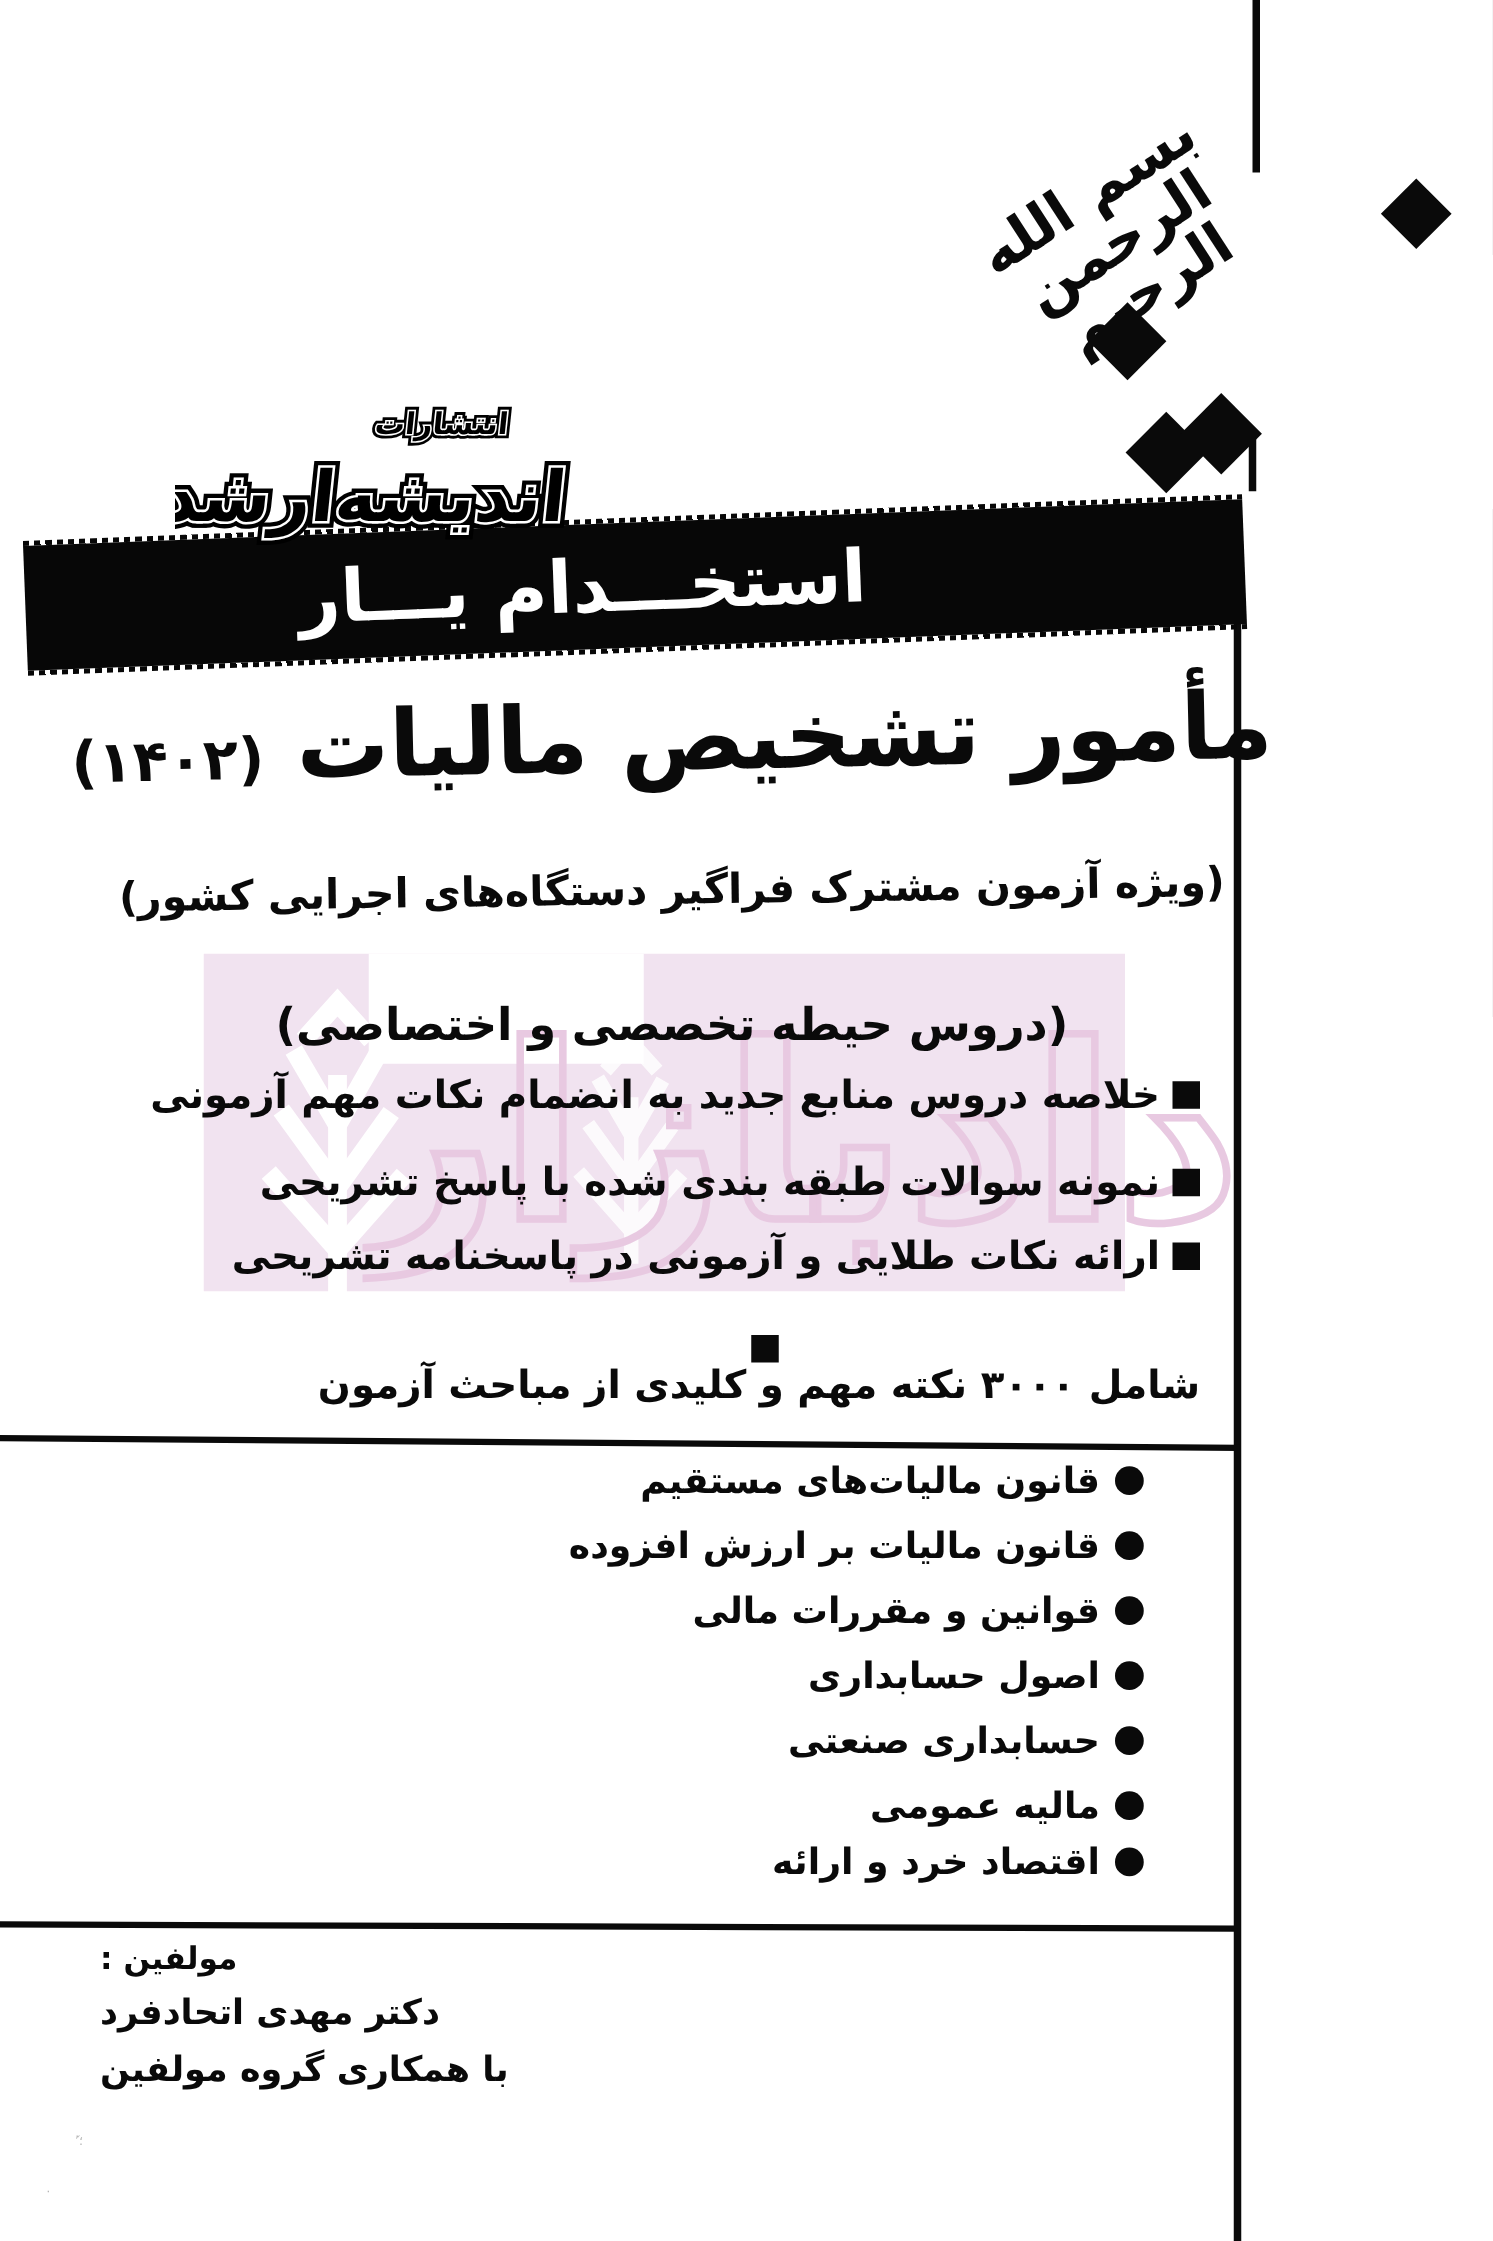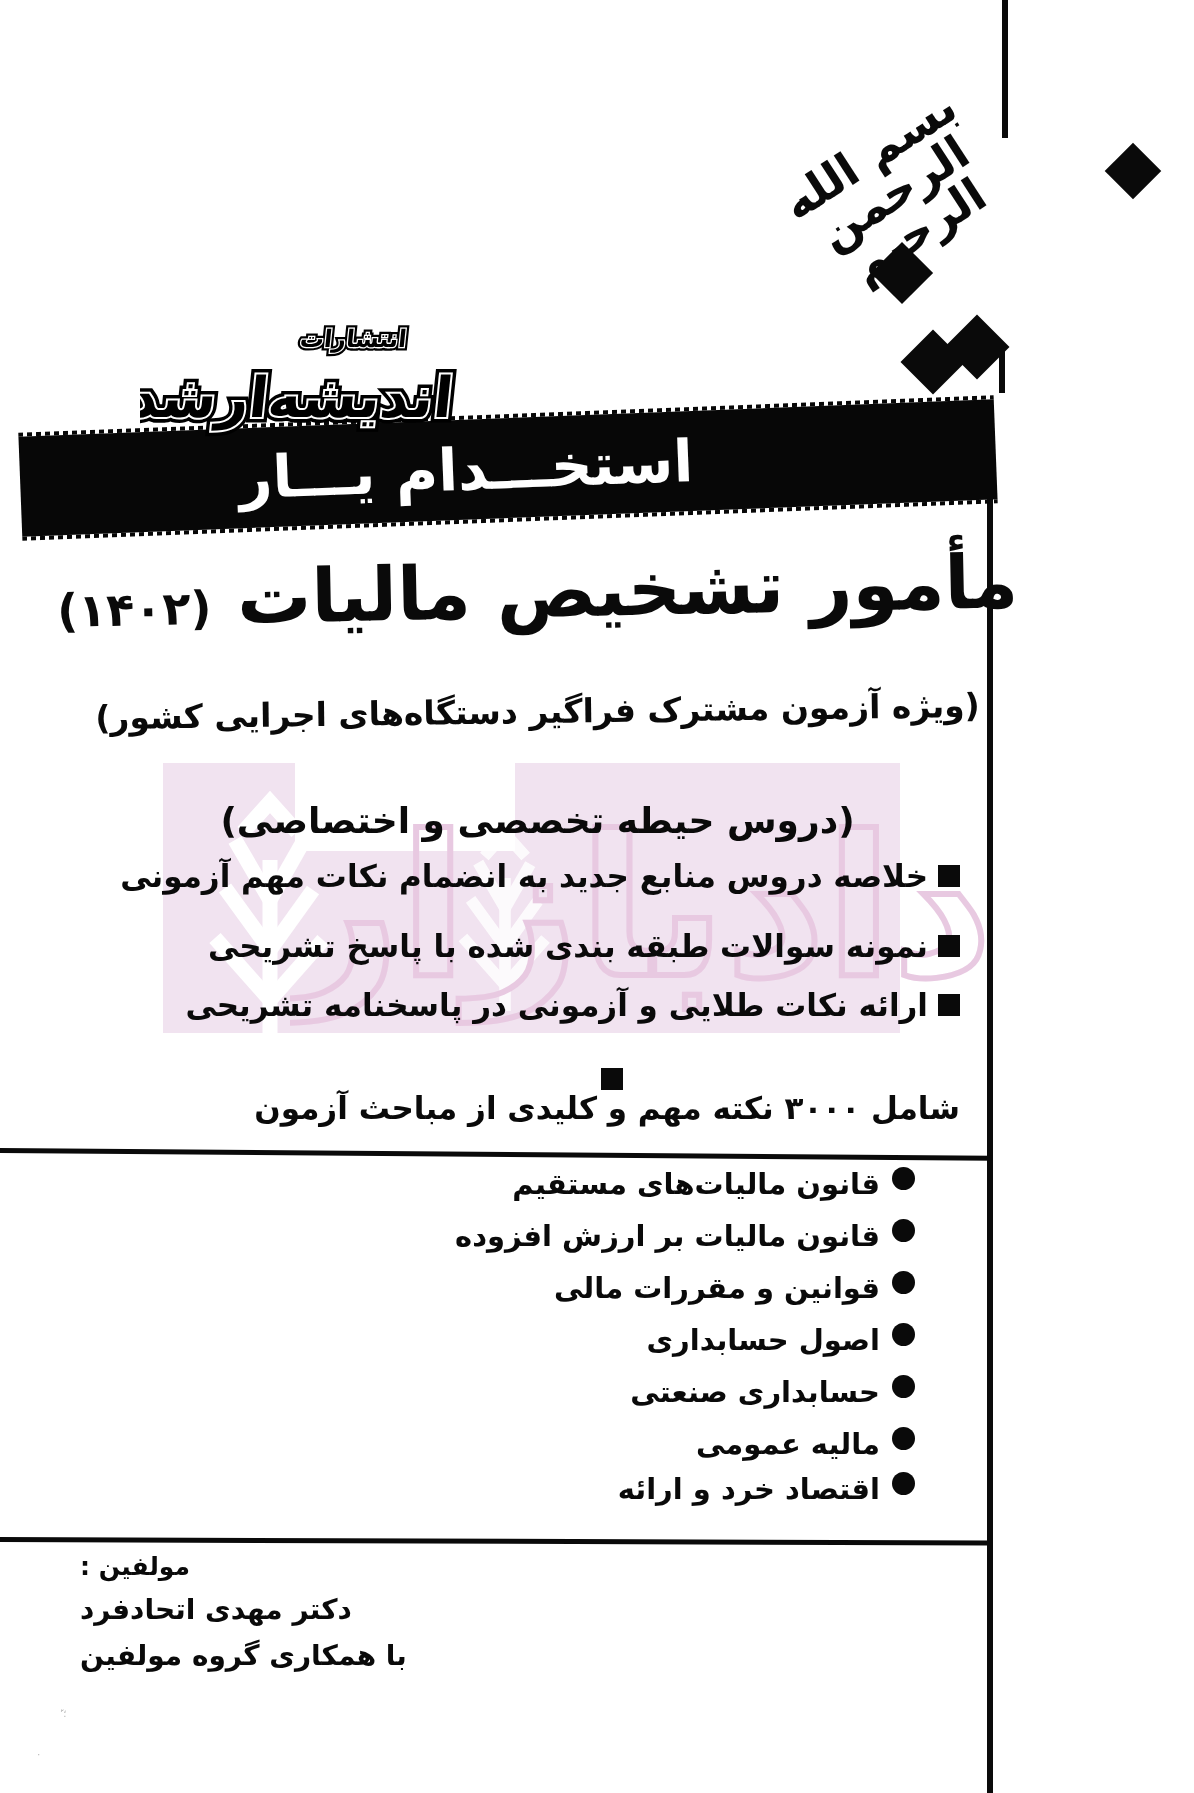--- a/index.html
+++ b/index.html
@@ -60,21 +60,21 @@
 
   
   .feature{
     position:absolute;right:234px;display:flex;align-items:center;
     font-weight:bold;font-size:31px;z-index:2;white-space:nowrap;
   }
   .sq{width:22px;height:22px;background:#0a0a0a;margin-left:10px;flex:0 0 auto;}
 
   
   .subject{
-    position:absolute;right:279px;display:flex;align-items:flex-start;
+    position:absolute;right:279px;display:flex;align-items:center;
     font-weight:bold;font-size:29px;z-index:2;white-space:nowrap;
   }
   .ci{width:23px;height:23px;border-radius:50%;background:#0a0a0a;margin-left:12px;flex:0 0 auto;}
 
   .divider{position:absolute;background:#0a0a0a;height:5px;transform-origin:left center;z-index:2;}
 
   .authors{position:absolute;left:80px;top:1552px;width:820px;text-align:left;z-index:2;}
   .authors .a-label{font-size:25px;font-weight:600;margin-bottom:12px;}
   .authors .a-name{font-size:28px;font-weight:bold;margin-bottom:13px;}
   .authors .a-collab{font-size:28px;font-weight:bold;}

